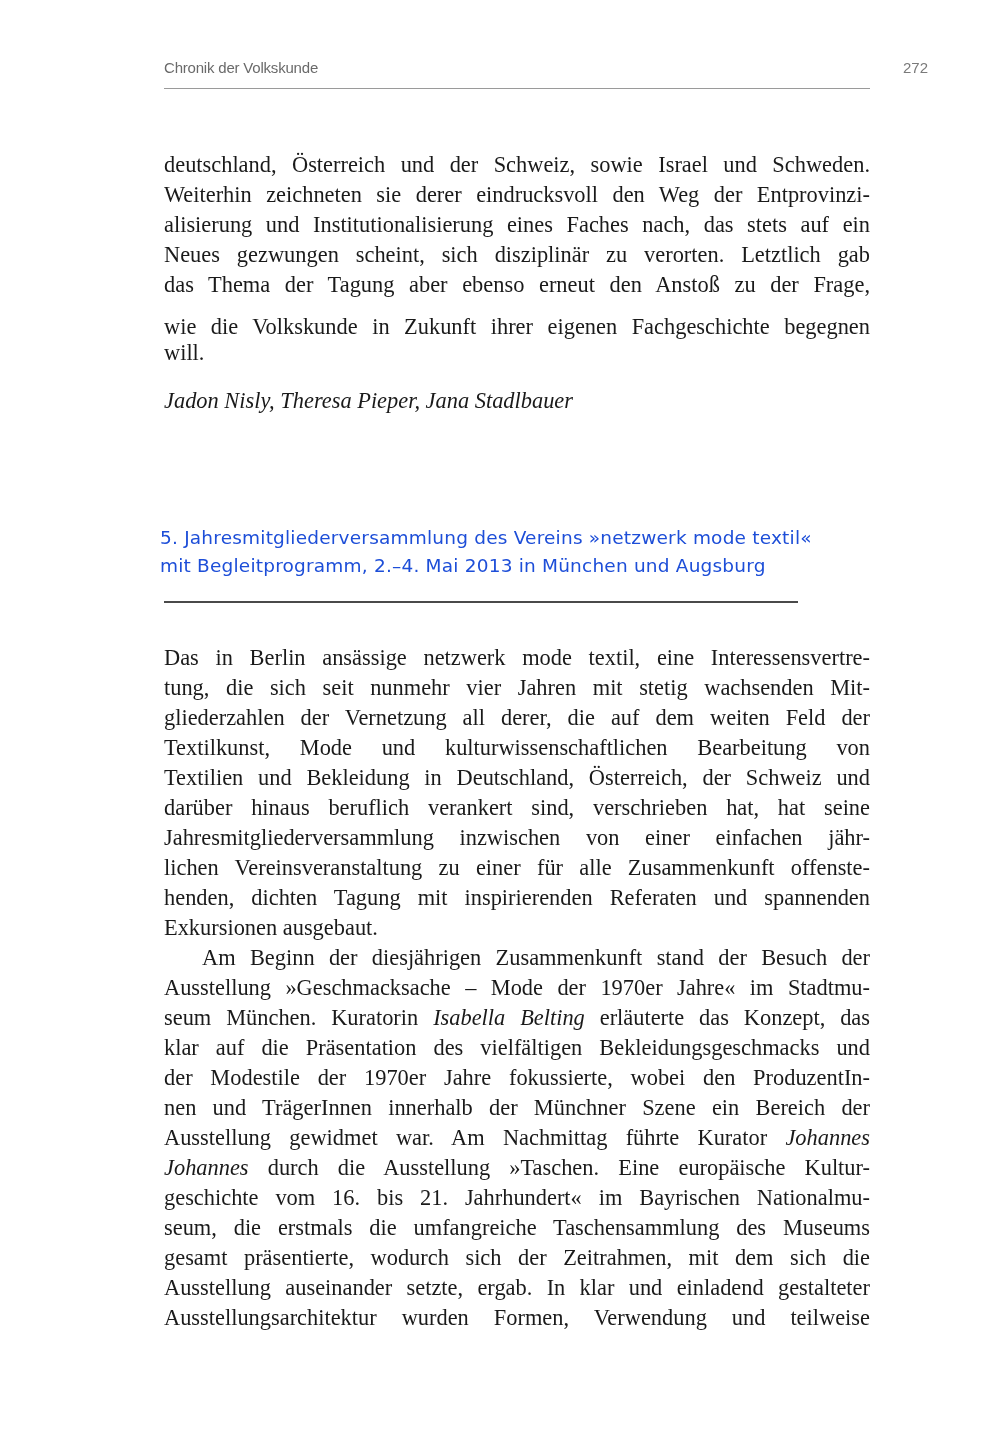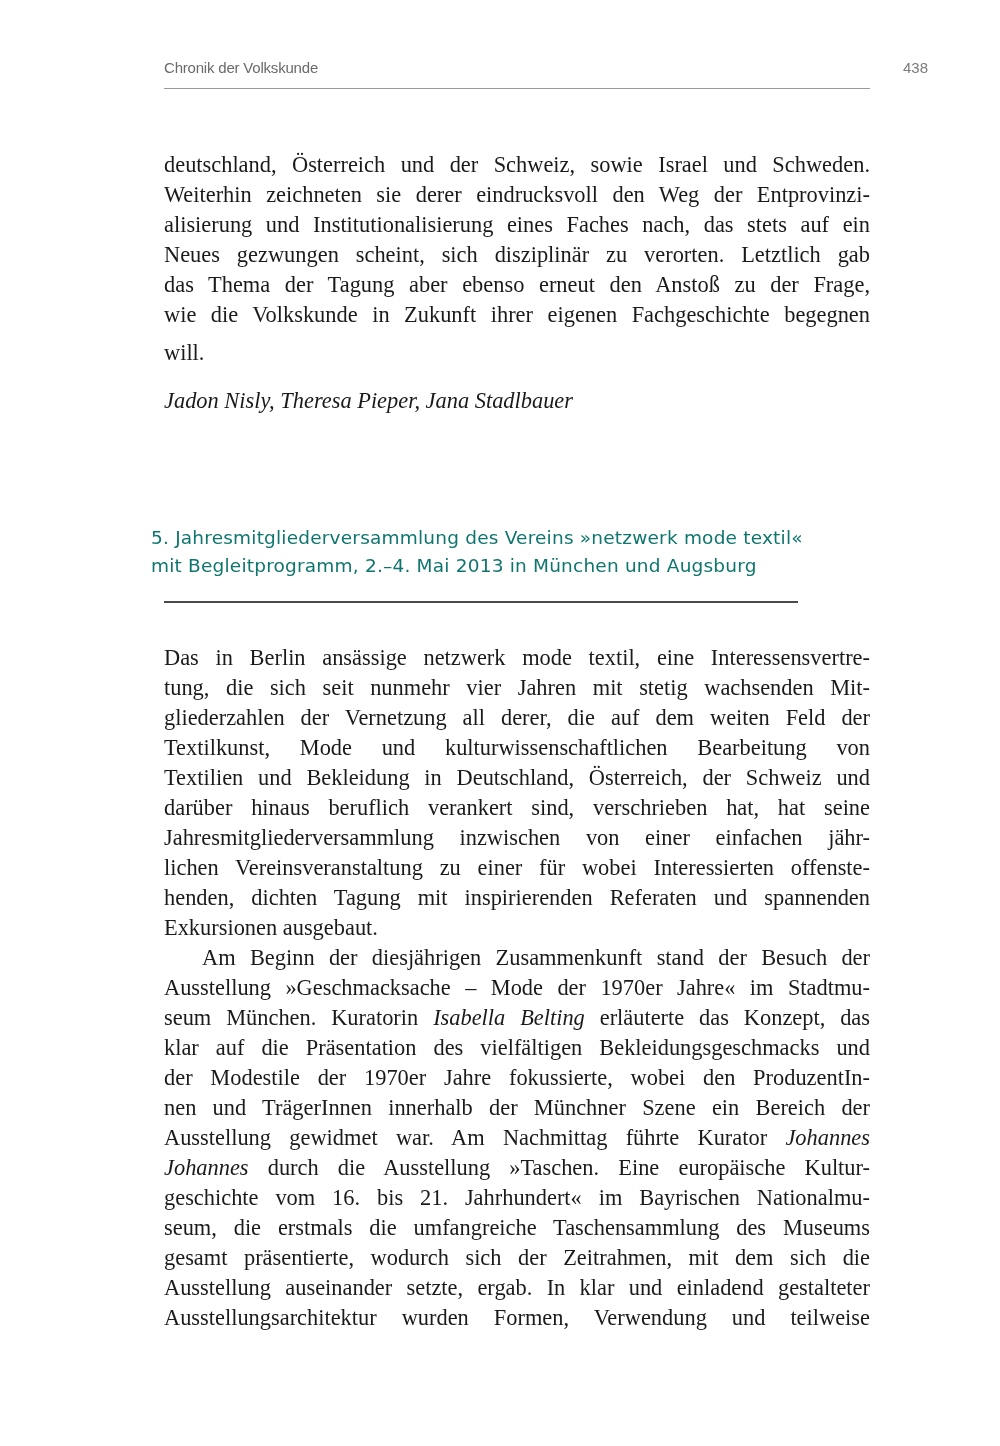--- a/index.html
+++ b/index.html
@@ -13,62 +13,62 @@
     .running-head .title { position: absolute; left: 0; top: 1px; letter-spacing: -0.2px; }
     .running-head .pagenum { position: absolute; right: -58px; top: 1px; color: #7a7a7a; }
     .body-text {
       font-family: "Liberation Serif", serif; font-size: 22.4px; color: #1a1a1a;
     }
     .line { position: absolute; left: 164px; width: 706px; height: 30px; line-height: 30px; white-space: nowrap; }
     .line.justify { text-align: justify; text-align-last: justify; }
     .line.indent { padding-left: 38px; width: 668px; }
     .signature { position: absolute; left: 164px; top: 386px; font-family: "Liberation Serif", serif; font-style: italic; font-size: 22.4px; line-height: 30px; text-align: right; }
     .heading {
-      position: absolute; left: 151px; width: 660px;
-      font-family: "DejaVu Sans", sans-serif; font-size: 18.5px; color: #0f766e; letter-spacing: 0.2px;
+      position: absolute; left: 160px; width: 660px;
+      font-family: "DejaVu Sans", sans-serif; font-size: 18.5px; color: #1d4ed8; letter-spacing: 0.2px;
       white-space: nowrap; line-height: 32px;
     }
     .heading-rule { position: absolute; left: 164px; top: 601px; width: 634px; height: 2px; background: #4a4a4a; }
     em { }
   </style>
 </head>
 <body>
 
 <div class="page">
 
   <div class="running-head">
     <span class="title">Chronik der Volkskunde</span>
-    <span class="pagenum">438</span>
+    <span class="pagenum">272</span>
   </div>
 
   <div class="body-text">
     <div class="line justify" style="top:150px">deutschland, Österreich und der Schweiz, sowie Israel und Schweden.</div>
     <div class="line justify" style="top:180px">Weiterhin zeichneten sie derer eindrucksvoll den Weg der Entprovinzi-</div>
     <div class="line justify" style="top:210px">alisierung und Institutionalisierung eines Faches nach, das stets auf ein</div>
     <div class="line justify" style="top:240px">Neues gezwungen scheint, sich disziplinär zu verorten. Letztlich gab</div>
     <div class="line justify" style="top:270px">das Thema der Tagung aber ebenso erneut den Anstoß zu der Frage,</div>
-    <div class="line justify" style="top:300px">wie die Volkskunde in Zukunft ihrer eigenen Fachgeschichte begegnen</div>
+    <div class="line justify" style="top:312px">wie die Volkskunde in Zukunft ihrer eigenen Fachgeschichte begegnen</div>
     <div class="line" style="top:338px">will.</div>
   </div>
 
   <div class="signature">Jadon Nisly, Theresa Pieper, Jana Stadlbauer</div>
 
   <div class="heading" style="top:522px">5. Jahresmitgliederversammlung des Vereins »netzwerk mode textil«</div>
   <div class="heading" style="top:550px">mit Begleitprogramm, 2.–4. Mai 2013 in München und Augsburg</div>
   <div class="heading-rule"></div>
 
   <div class="body-text">
     <div class="line justify" style="top:643px">Das in Berlin ansässige netzwerk mode textil, eine Interessensvertre-</div>
     <div class="line justify" style="top:673px">tung, die sich seit nunmehr vier Jahren mit stetig wachsenden Mit-</div>
     <div class="line justify" style="top:703px">gliederzahlen der Vernetzung all derer, die auf dem weiten Feld der</div>
     <div class="line justify" style="top:733px">Textilkunst, Mode und kulturwissenschaftlichen Bearbeitung von</div>
     <div class="line justify" style="top:763px">Textilien und Bekleidung in Deutschland, Österreich, der Schweiz und</div>
     <div class="line justify" style="top:793px">darüber hinaus beruflich verankert sind, verschrieben hat, hat seine</div>
     <div class="line justify" style="top:823px">Jahresmitgliederversammlung inzwischen von einer einfachen jähr-</div>
-    <div class="line justify" style="top:853px">lichen Vereinsveranstaltung zu einer für wobei Interessierten offenste-</div>
+    <div class="line justify" style="top:853px">lichen Vereinsveranstaltung zu einer für alle Zusammenkunft offenste-</div>
     <div class="line justify" style="top:883px">henden, dichten Tagung mit inspirierenden Referaten und spannenden</div>
     <div class="line" style="top:913px">Exkursionen ausgebaut.</div>
   </div>
 
   <div class="body-text">
     <div class="line justify indent" style="top:943px">Am Beginn der diesjährigen Zusammenkunft stand der Besuch der</div>
     <div class="line justify" style="top:973px">Ausstellung »Geschmacksache – Mode der 1970er Jahre« im Stadtmu-</div>
     <div class="line justify" style="top:1003px"><span>seum München. Kuratorin </span><em>Isabella Belting</em><span> erläuterte das Konzept, das</span></div>
     <div class="line justify" style="top:1033px">klar auf die Präsentation des vielfältigen Bekleidungsgeschmacks und</div>
     <div class="line justify" style="top:1063px">der Modestile der 1970er Jahre fokussierte, wobei den ProduzentIn-</div>

